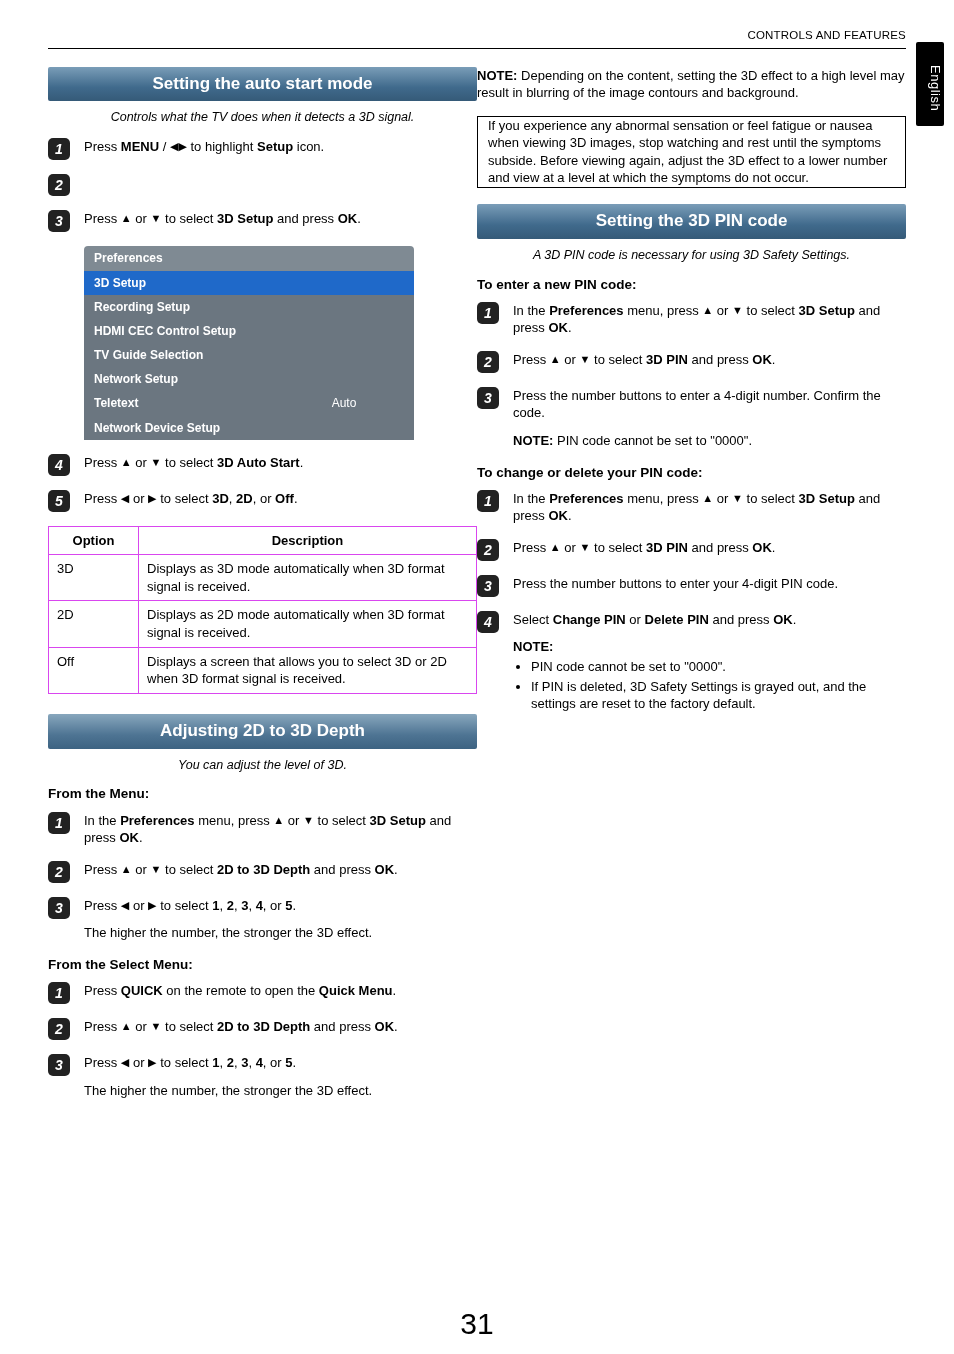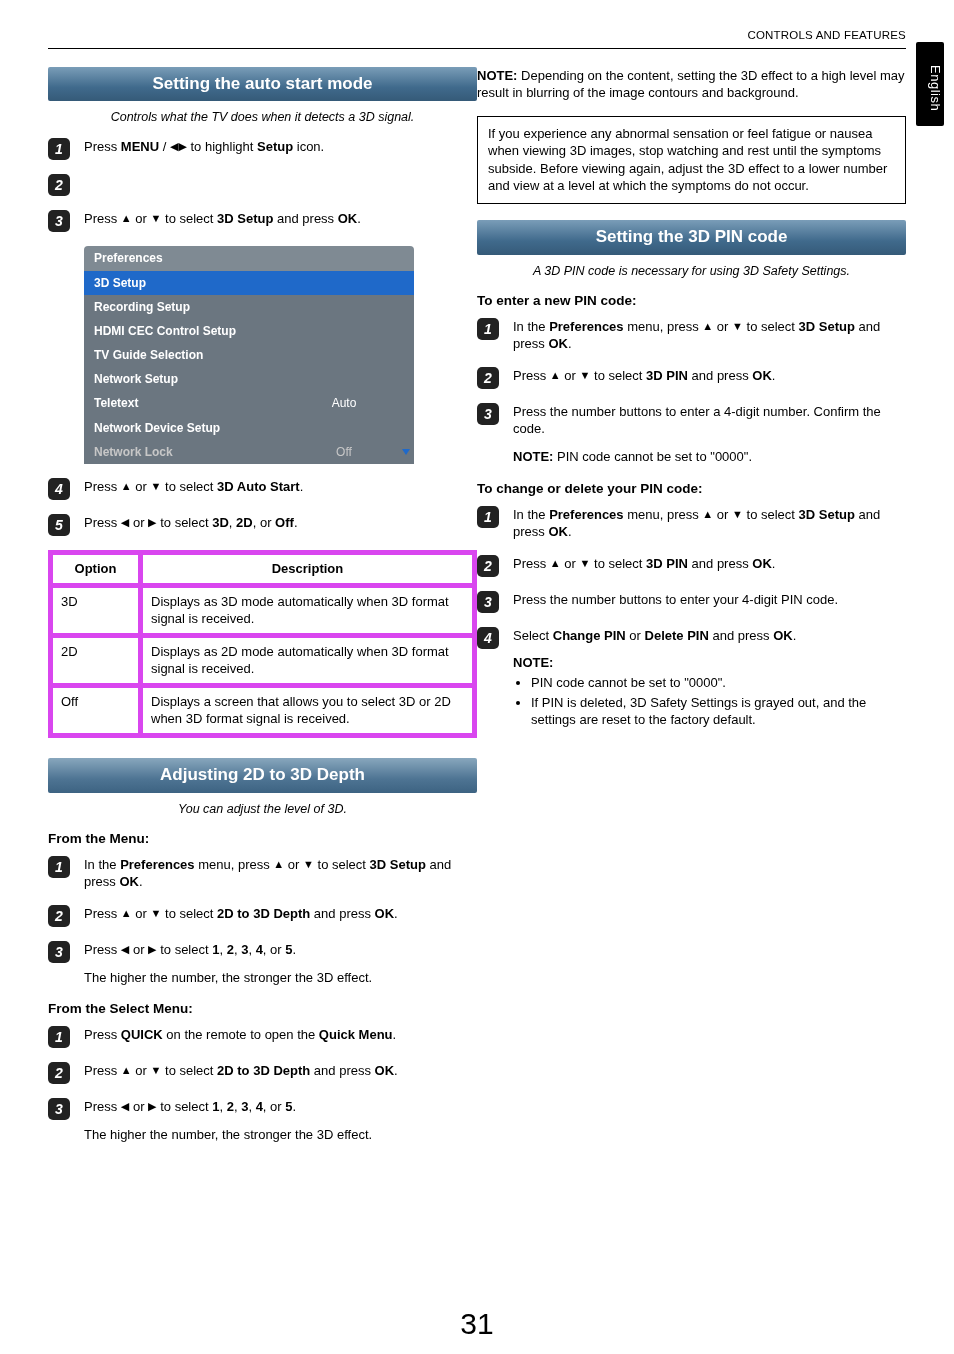--- a/index.html
+++ b/index.html
@@ -128,35 +128,35 @@
     border-right: 4px solid transparent;
     border-top: 6px solid #1f69c9;
   }
   table.opts {
     border-collapse: collapse;
     width: 100%;
     margin: 4px 0 20px 0;
     font-size: 13px;
   }
   table.opts th, table.opts td {
-    border: 5px solid #d946ef;
+    border: 1px solid #d946ef;
     padding: 5px 8px;
     text-align: left;
     vertical-align: top;
   }
   table.opts th { font-weight: 700; text-align: center; }
   table.opts th:first-child { width: 90px; }
   .h4 {
     font-weight: 700;
     font-size: 13.5px;
     margin: 6px 0 8px 0;
   }
   .note-box {
     border: 1.5px solid #000;
-    padding: 8px 10px;
+    padding: 0 10px;
     margin: 10px 0 16px 0;
     font-size: 13px;
   }
   .note-inline { font-size: 13px; margin-bottom: 14px; }
   .note-inline .nb { font-weight: 700; }
   .bullets {
     list-style: disc;
     padding-left: 18px;
     font-size: 13px;
     margin-top: 2px;
@@ -224,24 +224,20 @@
           </div>
         <div class="prefs-row norm">
             <span class="lbl">Network Setup</span>
           </div>
         <div class="prefs-row norm">
             <span class="lbl">Teletext</span>
             <span class="val">Auto</span>
           </div>
         <div class="prefs-row norm">
             <span class="lbl">Network Device Setup</span>
-          </div>
-        <div class="prefs-row dim last">
-            <span class="lbl">Network Lock</span>
-            <span class="val">Off</span>
           </div>
       </div>
 
       <div class="step">
         <div class="step-num">4</div>
         <div class="step-body">
           <span>Press </span><span class="tri">▲</span><span> or </span><span class="tri">▼</span><span> to select </span><span class="bold">3D Auto Start</span><span>.</span>
         </div>
       </div>
 

